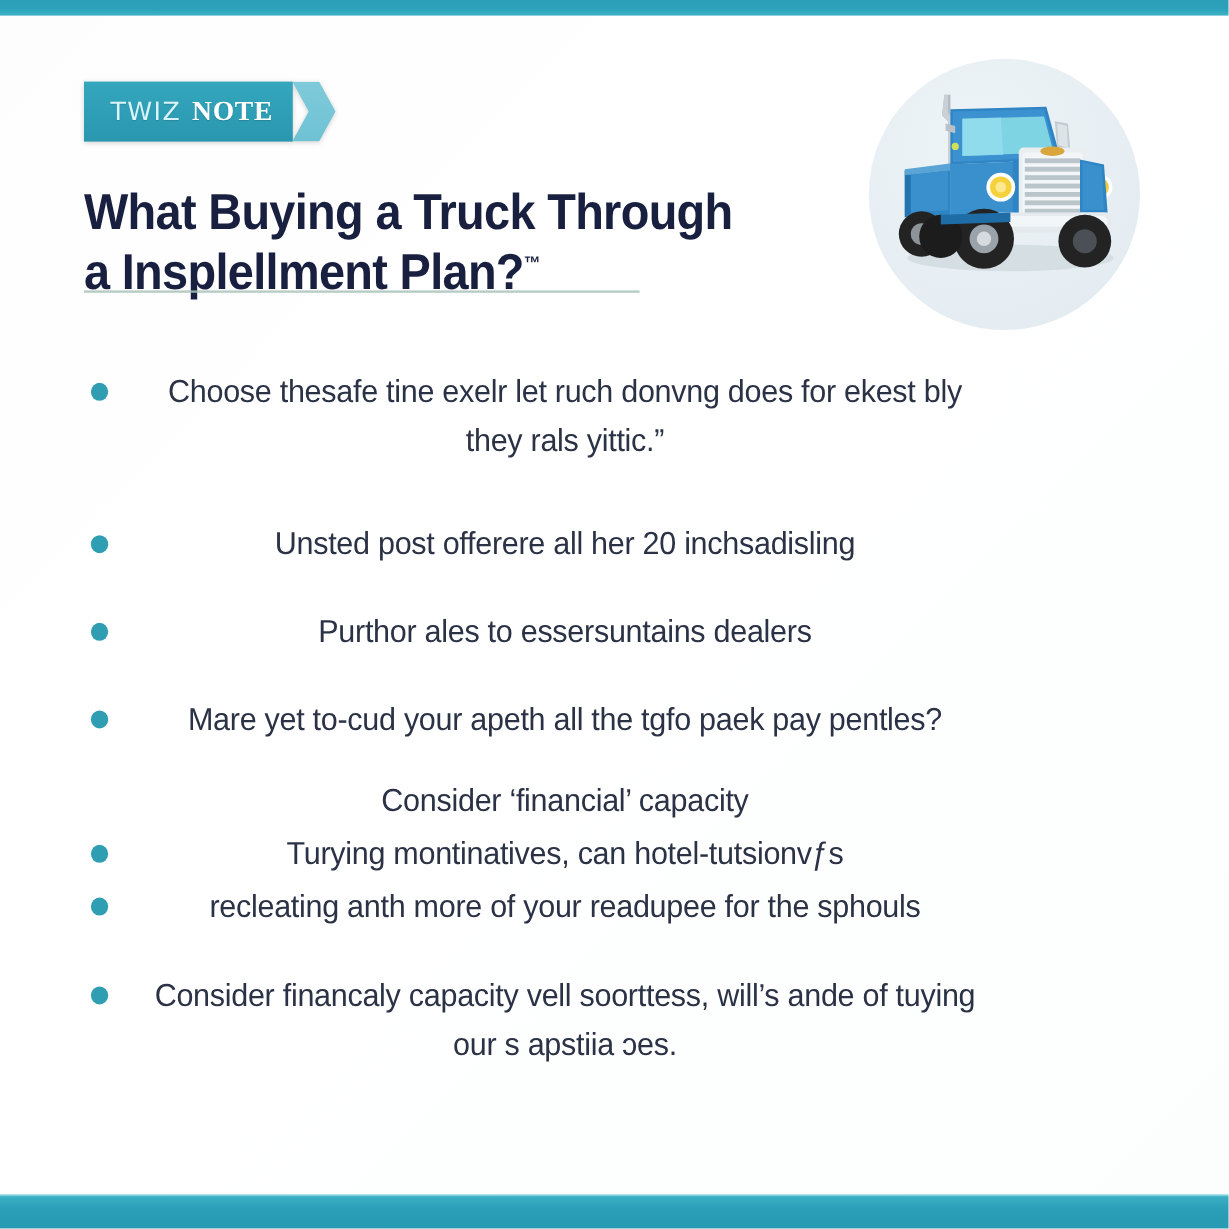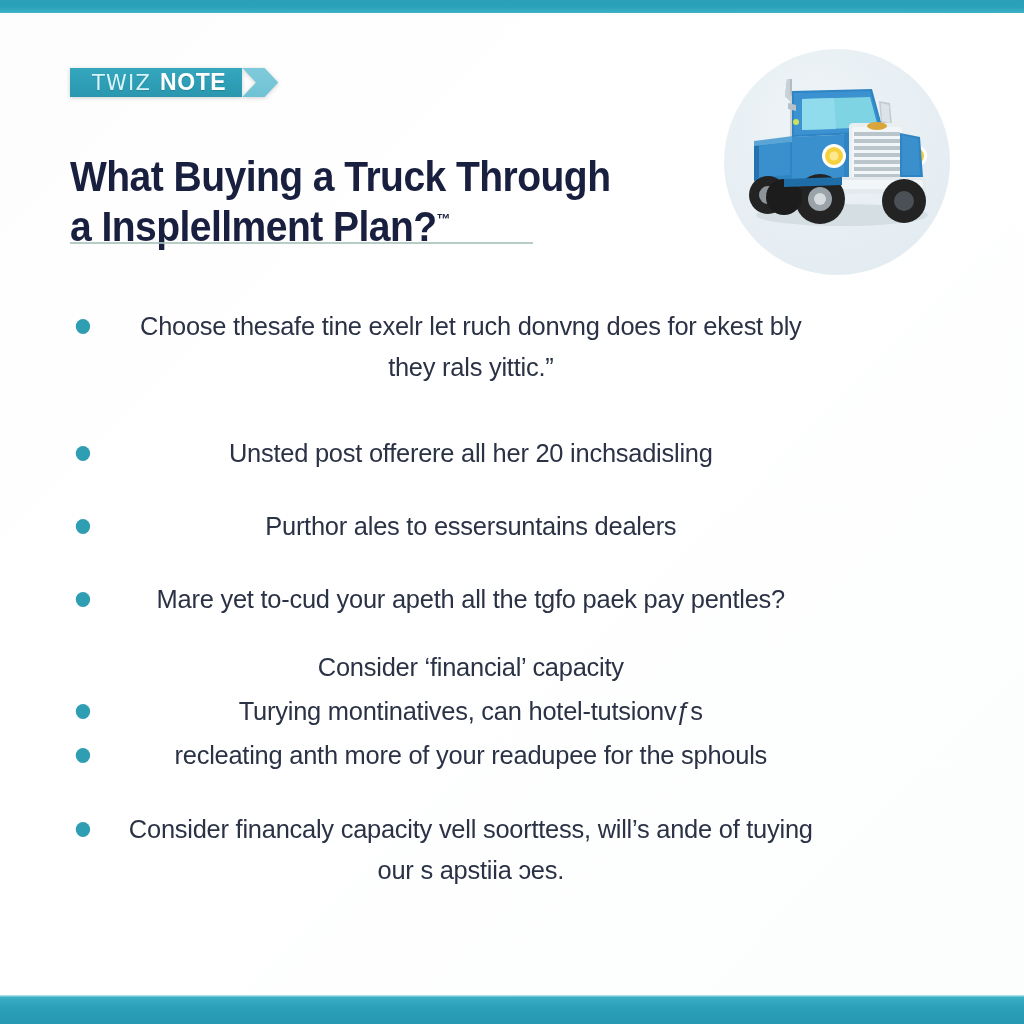--- a/index.html
+++ b/index.html
@@ -39,21 +39,21 @@
     bottom: 0;
     height: 29px;
     background: linear-gradient(180deg, #c9eef4 0%, #3bafc4 8%, #2ba0b8 40%, #2799b2 100%);
   }
 
   
   #ribbon {
     position: absolute;
     left: 70px;
     top: 68px;
-    height: 29px;
+    height: 50px;
     display: flex;
     align-items: stretch;
     filter: drop-shadow(0 1px 2px rgba(0,0,0,0.18));
   }
   #ribbon .ribbon-body {
     display: flex;
     align-items: center;
     gap: 9px;
     padding: 0 16px 0 22px;
     background: linear-gradient(180deg, #35a7bd 0%, #2e9fb6 50%, #2a97af 100%);
@@ -69,21 +69,21 @@
     font-weight: 400;
     letter-spacing: 1.2px;
     font-family: "DejaVu Sans", sans-serif;
     text-shadow: 0 1px 1px rgba(0,0,0,0.12);
   }
   .ribbon-note {
     color: #ffffff;
     font-size: 23px;
     font-weight: bold;
     letter-spacing: 0.6px;
-    font-family: Liberation Sans, sans-serif;
+    font-family: Liberation Serif, serif;
     text-shadow: 0 1px 1px rgba(0,0,0,0.16);
   }
 
   
   #headline {
     position: absolute;
     left: 70px;
     top: 124px;
     width: 620px;
     color: #191f3f;

